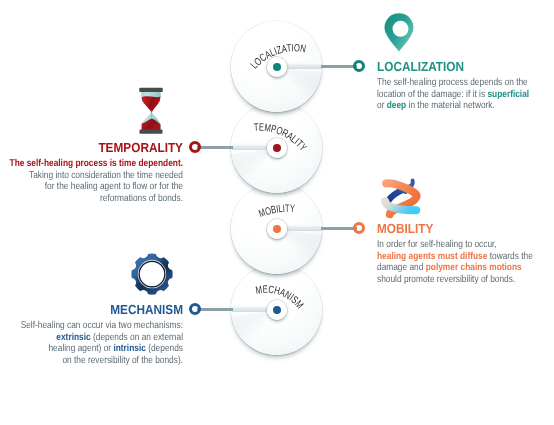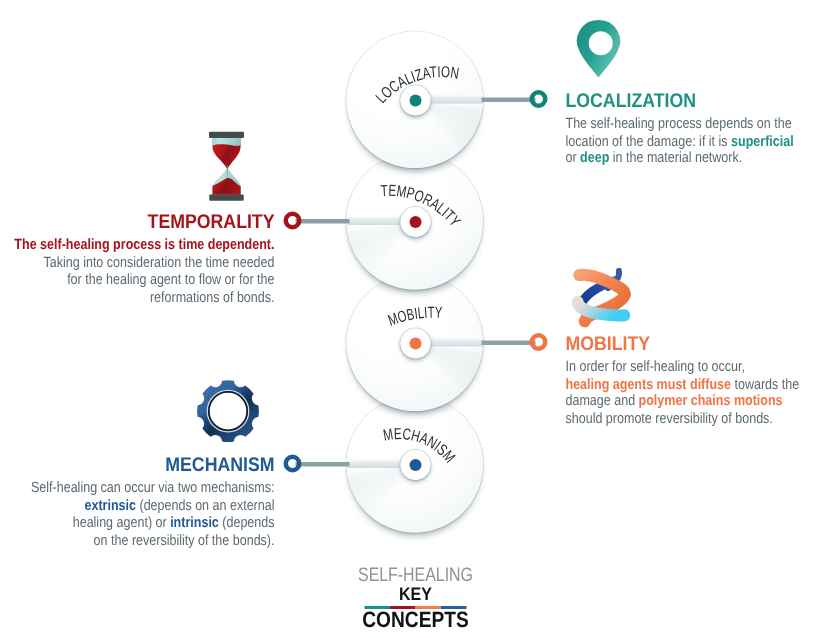--- a/index.html
+++ b/index.html
@@ -254,25 +254,14 @@
   <div class="blk l-blk" style="left:-36px;top:303px;width:219px">
     <h3 style="color:#215a92">MECHANISM</h3>
     <p>
       <span class="ln"><span>Self-healing can occur via two mechanisms:</span></span>
       <span class="ln"><span></span><b style="color:#215a92">extrinsic</b><span> (depends on an external</span></span>
       <span class="ln"><span>healing agent) or </span><b style="color:#215a92">intrinsic</b><span> (depends</span></span>
       <span class="ln"><span>on the reversibility of the bonds).</span></span>
     </p>
   </div>
 
-  <div class="foot" style="left:202px;top:375.5px;width:150px">
-    <div class="f1">SELF-HEALING</div>
-    <div class="f2">KEY</div>
-    <div class="rule">
-      <span style="background:#17938a"></span>
-      <span style="background:#a5141b"></span>
-      <span style="background:#ef7f45"></span>
-      <span style="background:#2a5f9e"></span>
-    </div>
-    <div class="f3">CONCEPTS</div>
-  </div>
 
 </div>
 
 </body></html>

